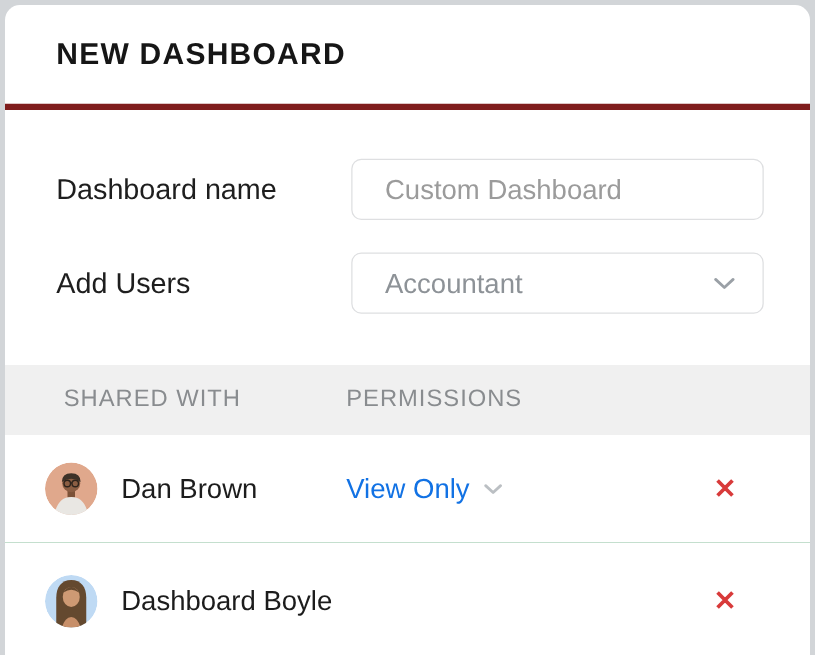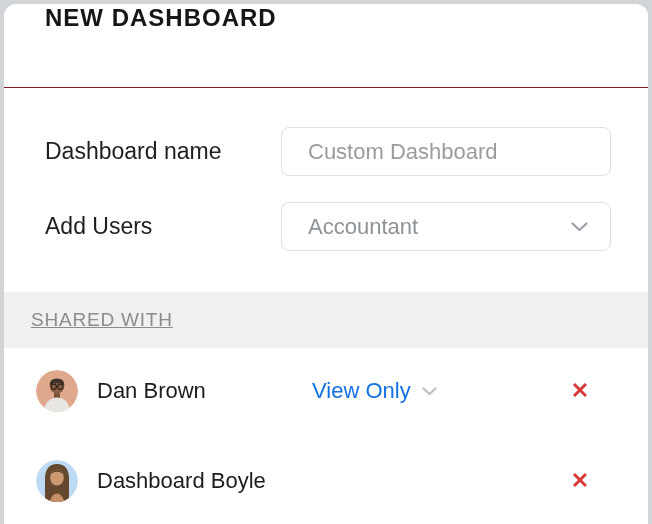--- a/index.html
+++ b/index.html
@@ -9,22 +9,22 @@
     font-family:"Liberation Sans", sans-serif;
     -webkit-font-smoothing:antialiased;
   }
   .card{
     position:absolute;left:4px;top:4px;width:644px;height:560px;
     background:#ffffff;border-radius:12px 12px 0 0;
   }
   
   .card-header{
     position:absolute;left:0;top:0;right:0;height:84px;
-    display:flex;padding-left:41px;
-    border-bottom:1px solid #7f1d1d;box-sizing:border-box;
+    display:flex;align-items:center;padding-left:41px;
+    border-bottom:5px solid #7f1d1d;box-sizing:border-box;
   }
   .title{
     margin:0;font-size:24px;font-weight:700;color:#161616;letter-spacing:1px;
   }
   
   .form-row{
     position:absolute;left:0;right:0;height:49px;
     display:flex;align-items:center;padding-left:41px;box-sizing:border-box;
   }
   .row-name{top:123px;}
@@ -46,21 +46,21 @@
   .select-value{font-size:22px;color:#8D9297;}
   
   .table-head{
     position:absolute;left:0;right:0;top:288px;height:56px;
     background:#F0F0F0;display:flex;align-items:center;
   }
   .th{
     position:absolute;font-size:19px;color:#898C8F;letter-spacing:.8px;
     top:50%;transform:translateY(-50%);
   }
-  .th-shared{left:27px;text-decoration:underline;}
+  .th-shared{left:47px;}
   .th-perms{left:273px;}
   
   .user-row{
     position:absolute;left:0;right:0;background:#fff;
   }
   .row-dan{top:344px;height:86px;border-bottom:5px solid #15803d;}
   .row-patricia{top:430px;height:94px;}
   .avatar{
     position:absolute;left:32px;top:50%;transform:translateY(-50%);
     width:42px;height:42px;border-radius:50%;overflow:hidden;display:block;
@@ -68,21 +68,20 @@
   .avatar svg{display:block;}
   .user-name{
     position:absolute;left:93px;top:50%;transform:translateY(-50%);
     font-size:22px;color:#1c1c1c;
   }
   .perm-btn{
     position:absolute;left:273px;top:50%;transform:translateY(-50%);
     display:inline-flex;align-items:center;gap:11px;
     background:none;border:none;padding:0;cursor:pointer;
     font-family:"Liberation Sans",sans-serif;
-    margin-left:35px;
   }
   .perm-label{font-size:22px;font-weight:500;color:var(--accent,#1272E4);}
   .remove-btn{
     position:absolute;left:560px;top:50%;transform:translateY(-50%);
     width:32px;height:32px;background:none;border:none;padding:0;cursor:pointer;
     display:flex;align-items:center;justify-content:center;
   }
   .x-glyph{
     font-size:22px;font-weight:700;color:var(--danger,#D83A3A);line-height:1;
   }
@@ -107,20 +106,21 @@
     </div>
   </div>
 
   <div class="form-row row-name">
     <span class="field-label">Dashboard name</span>
     <input class="field" type="text" value="" placeholder="Custom Dashboard" style="">
   </div>
 
   <div class="table-head">
     <span class="th th-shared">SHARED WITH</span>
+    <span class="th th-perms">PERMISSIONS</span>
   </div>
 
   <div class="user-row row-dan">
     <span class="avatar">
       <svg width="42" height="42" viewBox="0 0 42 42">
         <circle cx="21" cy="21" r="21" fill="#E0A88C"></circle>
         <rect x="18" y="21" width="6" height="7" fill="#7C5238"></rect>
         <path d="M7.5 42 Q10 27.5 21 27.5 Q32 27.5 34.5 42 Z" fill="#E9E7E3"></path>
         <circle cx="21" cy="16.5" r="7.2" fill="#8B5E43"></circle>
         <path d="M13.5 15.5 Q13.5 8.5 21 8.5 Q28.5 8.5 28.5 15.5 Q25 13 21 13 Q17 13 13.5 15.5 Z" fill="#3E3228"></path>

